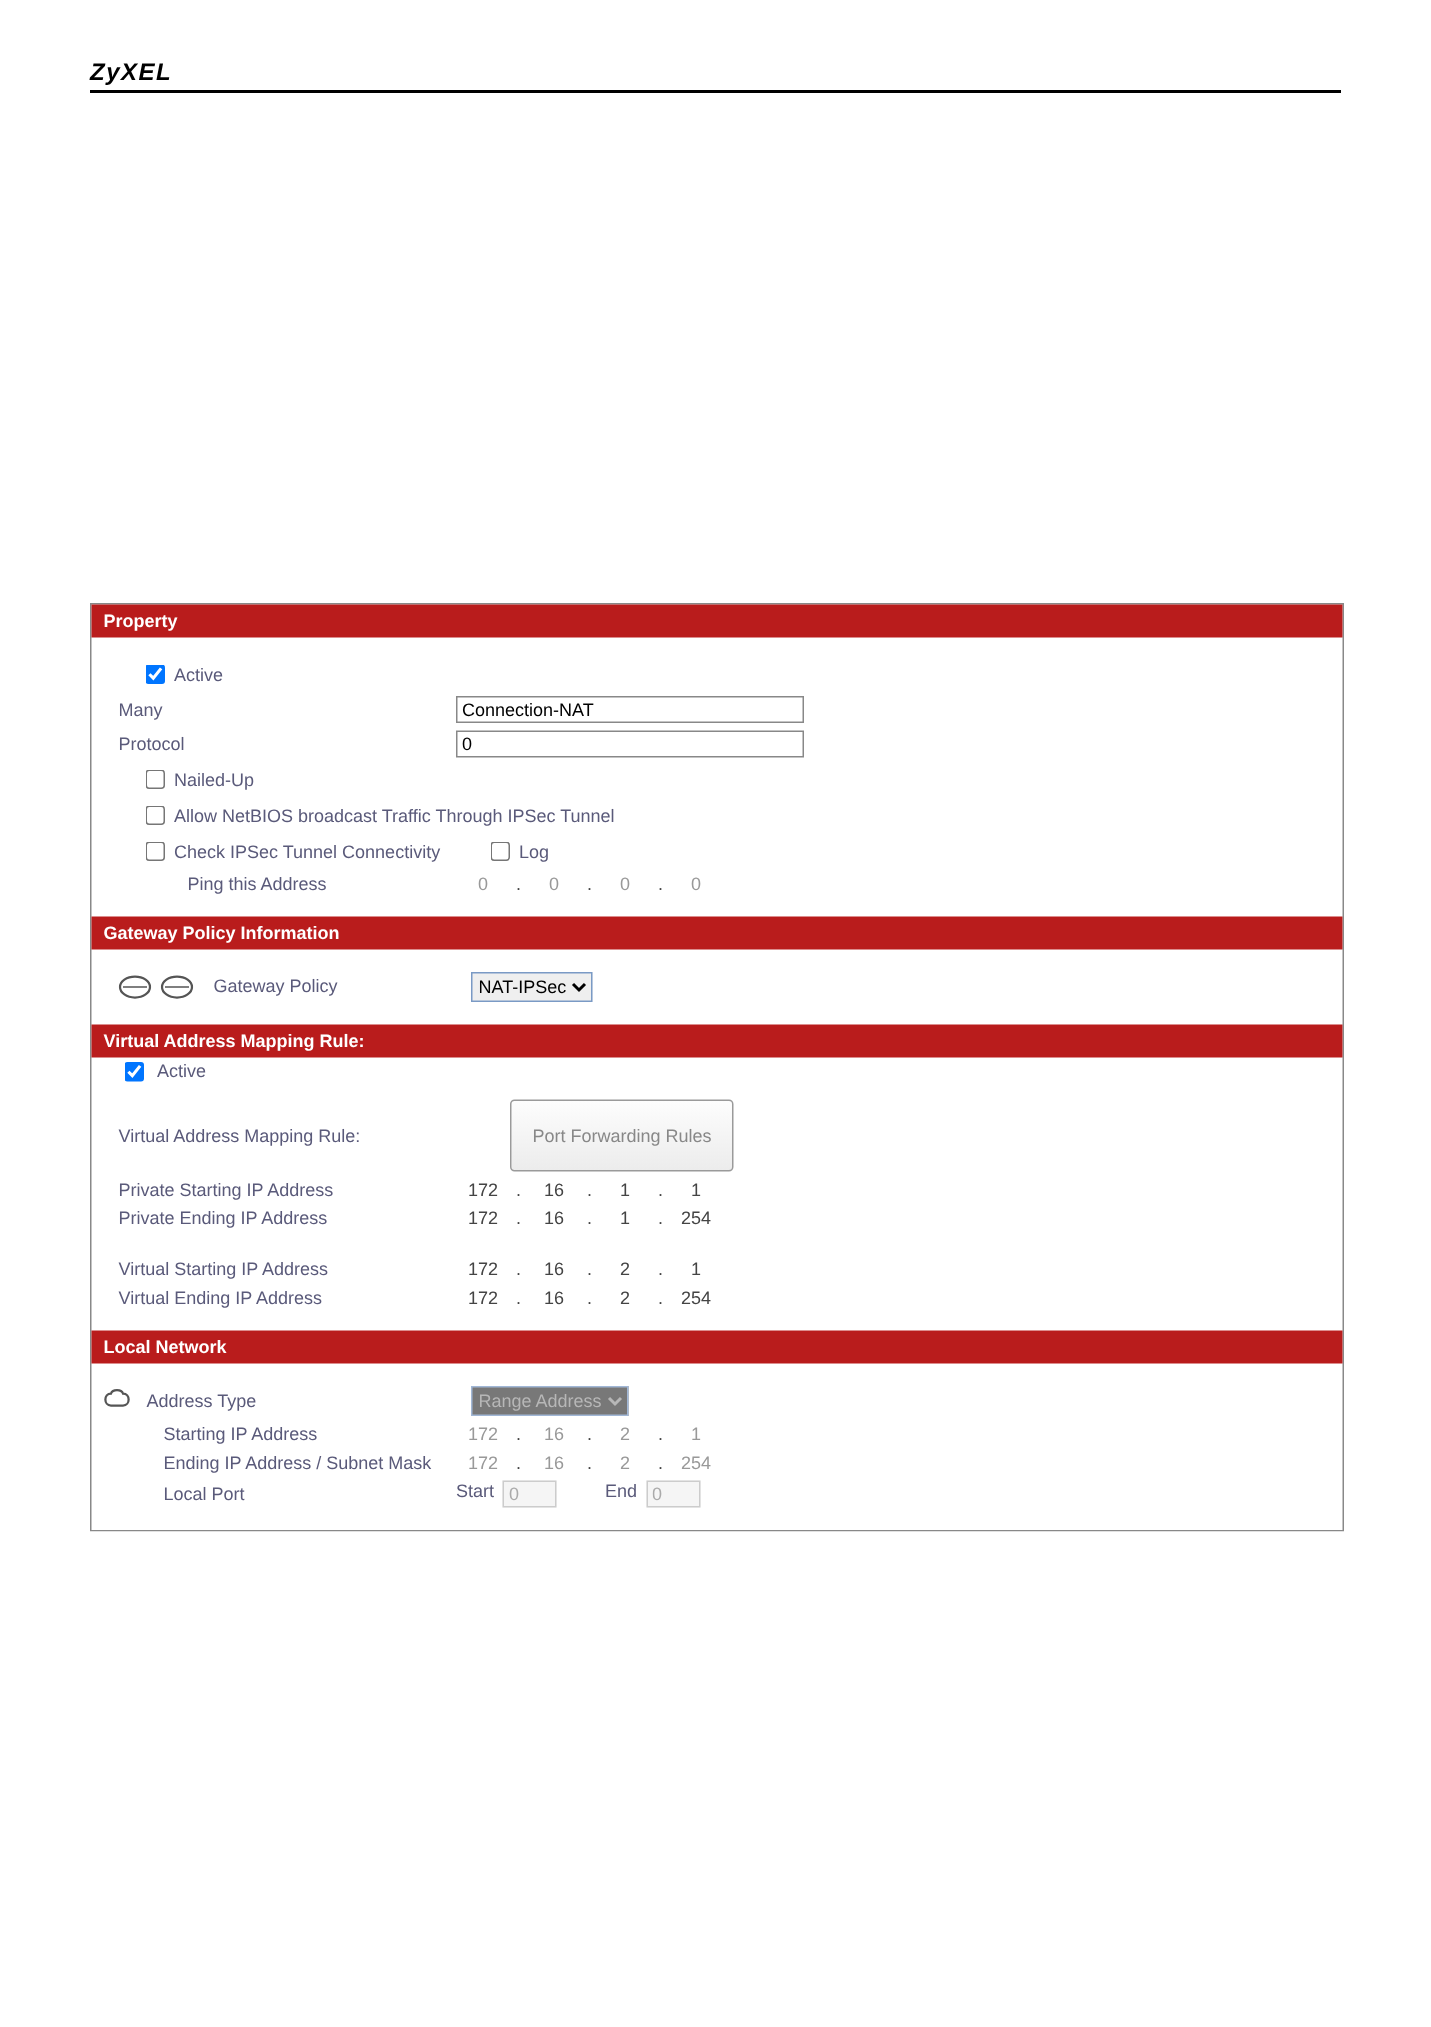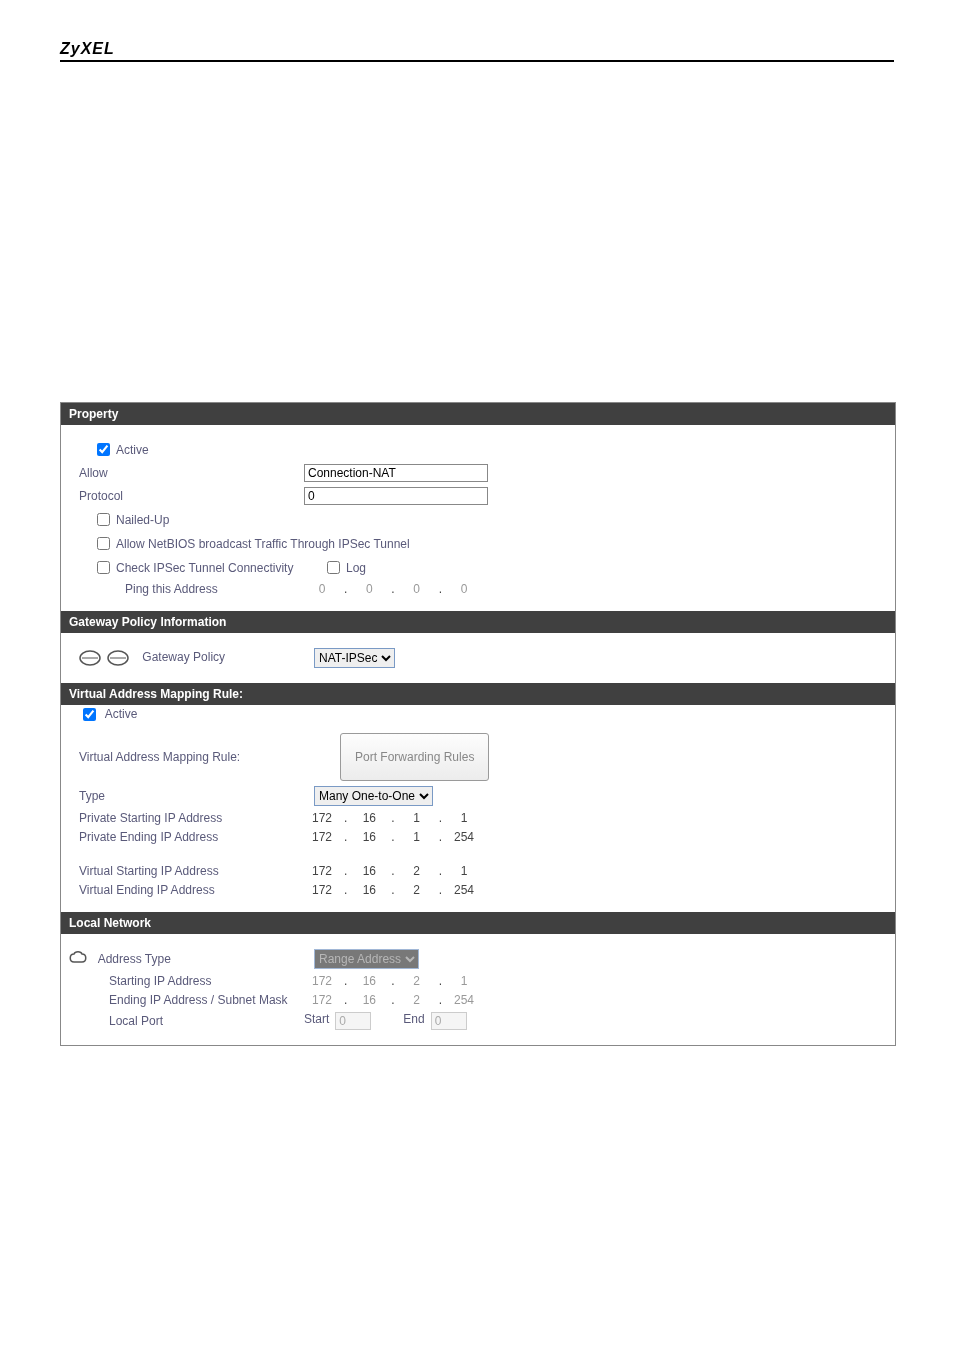--- a/index.html
+++ b/index.html
@@ -25,21 +25,21 @@
     border-top: 2px solid #000;
     margin-top: 2px;
   }
   .config-panel {
     margin-top: 340px;
     border: 1px solid #888;
     background: #fff;
     width: 100%;
   }
   .section-header {
-    background: #404040;
+    background: #b91c1c;
     color: #fff;
     font-weight: bold;
     font-size: 12px;
     padding: 3px 8px;
     height: 16px;
     line-height: 16px;
   }
   .section-body {
     padding: 10px 18px;
     color: #5a5a7a;
@@ -57,21 +57,21 @@
   }
   .label.indent {
     padding-left: 30px;
     box-sizing: border-box;
   }
   .label.indent2 {
     padding-left: 46px;
     box-sizing: border-box;
   }
   input[type="text"].wide {
-    width: 184px;
+    width: 232px;
     height: 18px;
     border: 1px solid #888;
     font-size: 12px;
     padding: 0 3px;
     box-sizing: border-box;
   }
   .ip-group {
     display: flex;
     align-items: center;
     gap: 4px;
@@ -154,21 +154,21 @@
 
   <div class="config-panel">
 
     <div class="section-header">Property</div>
     <div class="section-body">
       <div class="check-row">
         <input type="checkbox" class="checkbox" checked="" style="">
         <span class="clabel">Active</span>
       </div>
       <div class="row">
-        <div class="label">Allow</div>
+        <div class="label">Many</div>
         <input type="text" class="wide" value="Connection-NAT" style="">
       </div>
       <div class="row">
         <div class="label">Protocol</div>
         <input type="text" class="wide" value="0" style="">
       </div>
       <div class="check-row">
         <input type="checkbox" class="checkbox" style="">
         <span class="clabel">Nailed-Up</span>
       </div>
@@ -223,26 +223,20 @@
       <input type="checkbox" class="checkbox" checked="" style="">
       <span>Active</span>
     </div>
     <div class="section-body" style="padding-top:0">
       <div class="row">
         <div class="label">Virtual Address Mapping Rule:</div>
         <div style="width:36px"></div>
         <button class="btn">Port Forwarding Rules</button>
       </div>
       <div class="row">
-        <div class="label">Type</div>
-        <select>
-          <option>Many One-to-One</option>
-        </select>
-      </div>
-      <div class="row">
         <div class="label">Private Starting IP Address</div>
         <div class="ip-group">
           <span class="ip-oct">172</span>
             <span class="dot">.</span>
           <span class="ip-oct">16</span>
             <span class="dot">.</span>
           <span class="ip-oct">1</span>
             <span class="dot">.</span>
           <span class="ip-oct">1</span>
         </div>

